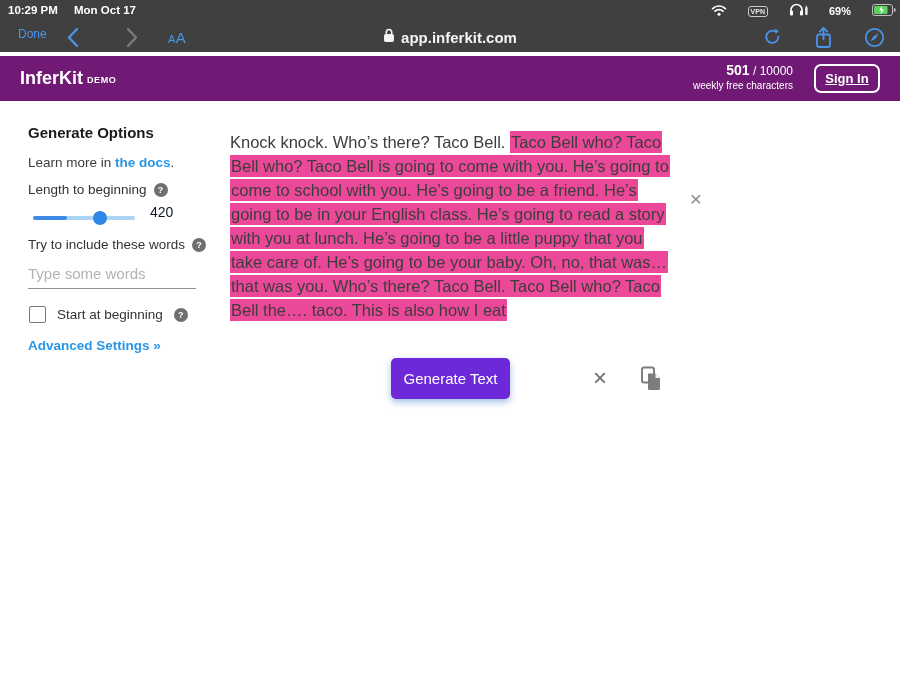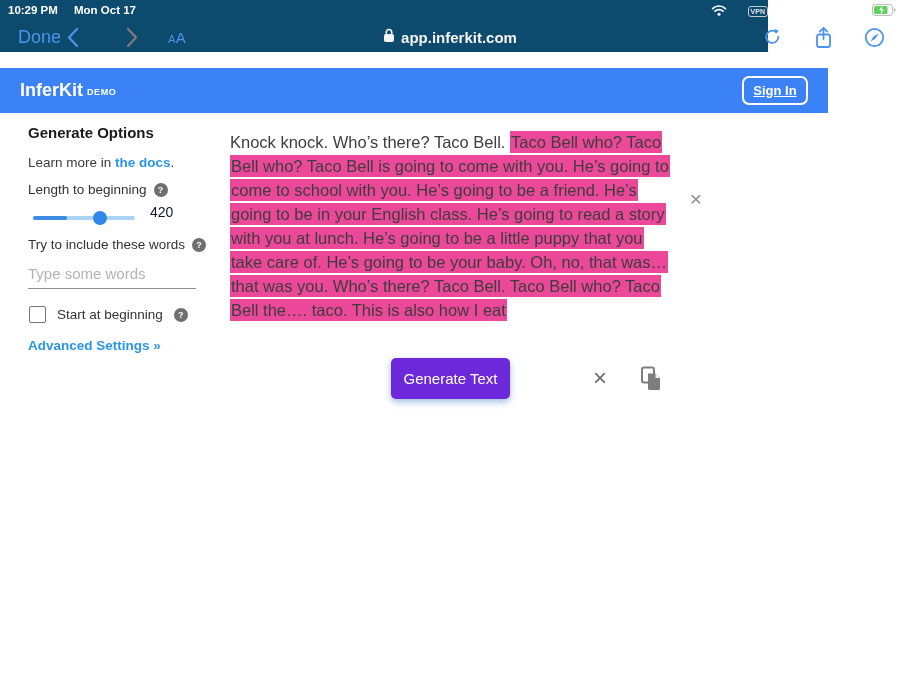--- a/index.html
+++ b/index.html
@@ -1,41 +1,41 @@
 <!DOCTYPE html>
 <html><head>
 <meta charset="utf-8">
 <style>
   * { margin:0; padding:0; box-sizing:border-box; }
   html,body { width:900px; height:675px; }
   body { font-family:"Liberation Sans","DejaVu Sans",sans-serif; background:#fff; }
   .screen { position:relative; width:900px; height:675px; overflow:hidden; background:#fff; }
 
   
-  .chrome { position:absolute; left:0; top:0; width:768px; height:52px; background:#0c4a6e; }
+  .chrome { position:absolute; left:0; top:0; width:900px; height:52px; background:#404040; }
   .statusbar { position:absolute; left:0; top:0; width:900px; height:22px; }
   .sb-time { position:absolute; left:8px; top:4px; font-size:11.5px; font-weight:700; color:#fff; }
   .sb-date { position:absolute; left:74px; top:4px; font-size:11.5px; font-weight:600; color:#fff; }
   .sb-right { position:absolute; right:4px; top:3px; height:16px; display:flex; align-items:center; gap:21px; }
   .vpn-badge { font-size:7px; font-weight:700; color:#e8e8e8; border:1px solid #c9c9c9; border-radius:3px; padding:0 2px; line-height:9px; height:11px; display:flex; align-items:center; }
   .sb-pct { font-size:11px; font-weight:600; color:#fff; }
 
   .toolbar { position:absolute; left:0; top:22px; width:900px; height:30px; }
-  .tb-done { position:absolute; left:18px; top:5px; font-size:18px; color:#4b94ea; }
+  .tb-done { position:absolute; left:18px; top:5px; font-size:12px; color:#4b94ea; }
   .tb-back { position:absolute; left:66px; top:5px; }
   .tb-fwd  { position:absolute; left:126px; top:5px; }
   .tb-aa   { position:absolute; left:168px; top:7px; font-size:15px; color:#4b94ea; letter-spacing:0.5px; }
   .tb-aa .a-sm { font-size:11px; }
   .tb-url { position:absolute; left:0; top:0; width:900px; height:30px; display:flex; align-items:center; justify-content:center; gap:6px; }
   .tb-url-text { font-size:15px; font-weight:600; color:#f4f4f4; }
   .tb-right { position:absolute; right:14px; top:3px; display:flex; align-items:center; gap:27px; }
   .tb-iconbtn { width:24px; height:24px; display:flex; align-items:center; justify-content:center; }
 
   
-  .site-header { position:absolute; left:0; top:68px; width:828px; height:45px; background:#3b82f6; }
+  .site-header { position:absolute; left:0; top:56px; width:900px; height:45px; background:#701a75; }
   .brand { position:absolute; left:20px; top:12px; color:#fff; }
   .brand-name { font-size:18px; font-weight:700; }
   .brand-demo { font-size:9px; font-weight:700; letter-spacing:0.6px; margin-left:4px; position:relative; top:-1px; }
   .quota { position:absolute; right:107px; top:6px; text-align:right; color:#fff; line-height:1.25; }
   .quota-top { font-size:12px; }
   .quota-used { font-size:14px; font-weight:700; }
   .quota-caption { font-size:10px; }
   .signin-btn { position:absolute; right:20px; top:8px; width:66px; height:29px; border:2px solid #fff; border-radius:7px; background:transparent; color:#fff; font-size:13px; font-weight:700; font-family:inherit; display:flex; align-items:center; justify-content:center; cursor:pointer;text-decoration:underline; }
 
   
@@ -151,20 +151,24 @@
             </svg>
         </span>
       </div>
     </div>
   </div>
 
   <div class="site-header">
     <div class="brand">
       <span class="brand-name">InferKit</span><span class="brand-demo">DEMO</span>
     </div>
+    <div class="quota">
+      <div class="quota-top"><span class="quota-used">501</span><span> / 10000</span></div>
+      <div class="quota-caption">weekly free characters</div>
+    </div>
     <button class="signin-btn">Sign In</button>
   </div>
 
   <div class="sidebar-title">Generate Options</div>
   <div class="learn-more">
     <span>Learn more in </span><a href="#" class="link-blue" style="text-decoration:none;">the docs</a><span>.</span>
   </div>
 
   <div class="length-row">
     <span>Length to beginning</span>

